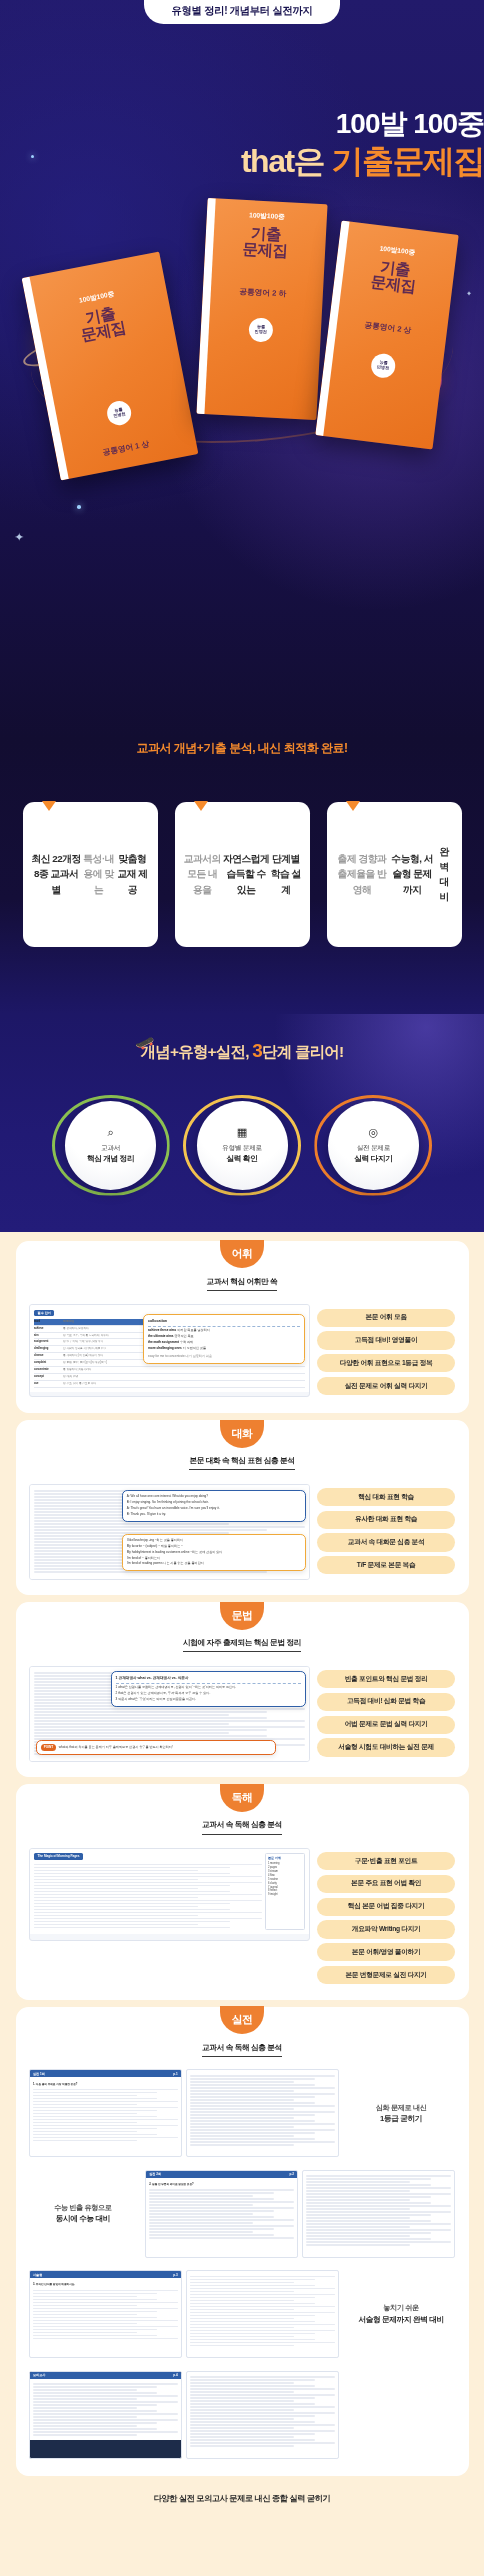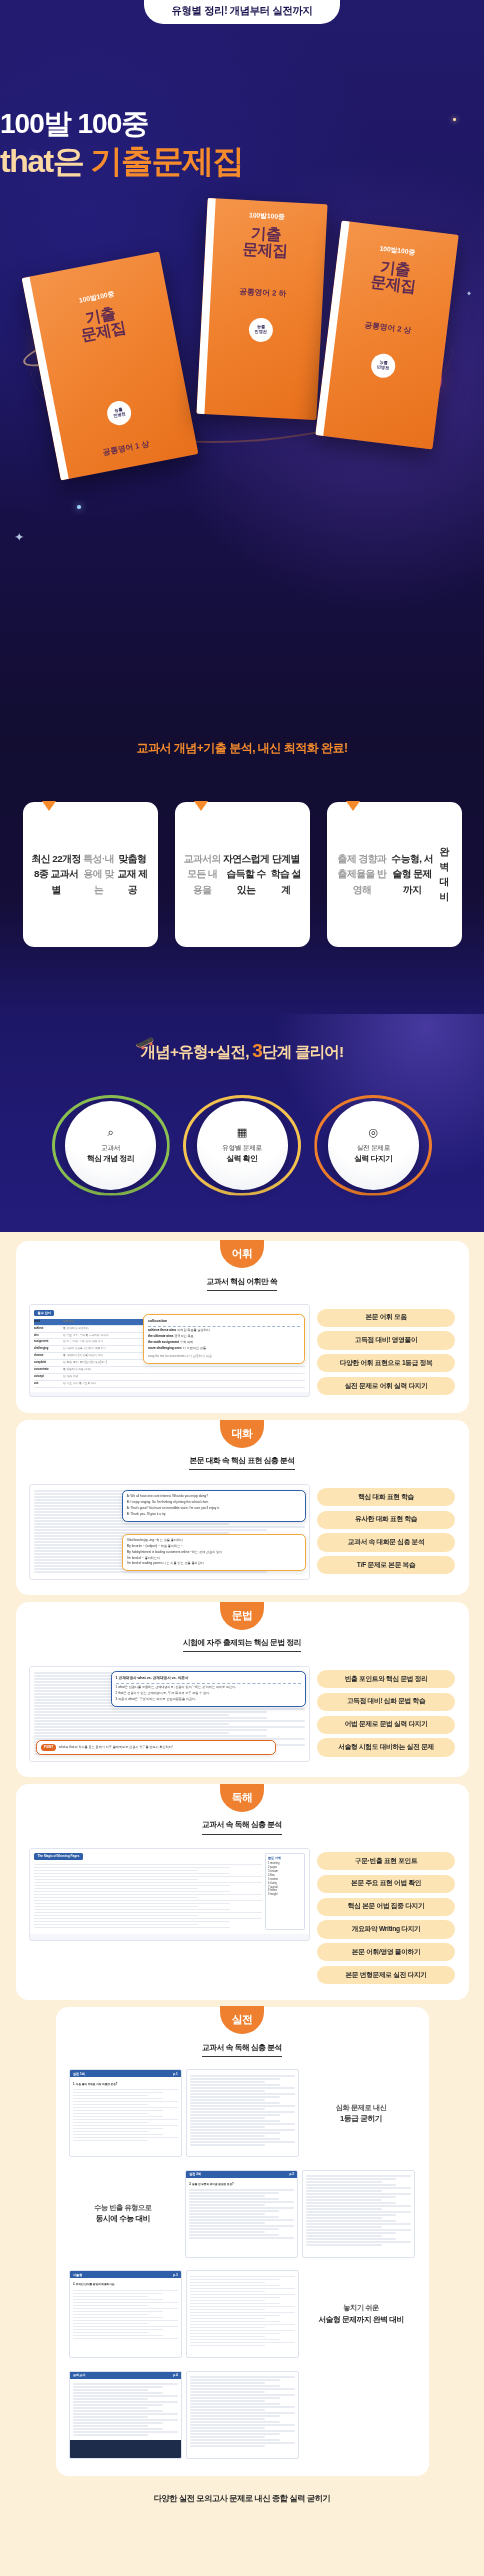--- a/index.html
+++ b/index.html
@@ -28,21 +28,21 @@
     border-radius: 0 0 19.6px 19.6px;
     padding: 4.1px 20.6px 6.2px;
     min-width: 196px; text-align: center;
     z-index: 8;
   }
   .hero-pill span {
     font-size: 10.3px; font-weight: 700; color: #1a1550; letter-spacing: -0.3px;
   }
   .brand {
     position: absolute; top: 110px; left: 50%; transform: translateX(-50%);
-    z-index: 6; text-align: left; width: 100%;
+    z-index: 6; text-align: right; width: 100%;
   }
   .brand-logo {
     font-size: 28px; font-weight: 800; color: #ffffff; letter-spacing: -1px;
     line-height: 1;
   }
   .brand-title {
     margin-top: 7.2px;
     font-size: 32px; font-weight: 800; letter-spacing: -1.5px; line-height: 1.05;
   }
   .brand-title .t-orange { color: #f68b2c; }
@@ -239,21 +239,21 @@
     box-shadow: 0 1.5px 5.2px rgba(0,0,0,.1);
   }
   .callout b { color:#111; }
   .callout .ch { font-weight:700; color:#1b1b1b; font-size:3.6px; border-bottom:0.5px dashed #9bb6d8; padding-bottom:1px; display:block; margin-bottom:1.5px; }
   .callout.blue { border-color:#2f5fa8; }
 
   .two-col { display:flex; gap: 3.1px; }
   .two-col > div { flex:1; }
 
   
-  .prac-panel { position:relative; width: 373px; margin: 0 auto 7.2px; background:#fff; border-radius: 12.4px; padding: 30px 13.4px 17.5px; }
+  .prac-panel { position:relative; width: 453px; margin: 0 auto 7.2px; background:#fff; border-radius: 12.4px; padding: 30px 13.4px 17.5px; }
   .prac-row { display:flex; gap: 8.2px; align-items:center; margin-top: 12.4px; justify-content: center; }
   .prac-shots { flex: 1 1 auto; display:flex; gap: 4.1px; }
   .prac-shot { flex:1; border:0.5px solid #dde3ee; border-radius:2.1px; background:#fff; min-height: 88px; overflow:hidden; }
   .prac-note { width: 108px; flex: 0 0 108px; text-align:center; font-size: 7.7px; font-weight:800; color:#2a2a2a; letter-spacing:-0.4px; line-height:1.6; }
   .prac-note span { display:block; }
   .prac-note .thin { font-weight:600; color:#555; font-size:7.2px; }
 
   .exam-head { background:#2f5fa8; color:#fff; font-size:3.1px; font-weight:700; padding:1.5px 3.1px; display:flex; justify-content:space-between; }
   .exam-body { padding:3.1px; font-size:2.6px; line-height:1.8; color:#4a4a4a; }
   .exam-body .q { font-weight:700; color:#1c1c1c; margin:2.1px 0 1px; }

